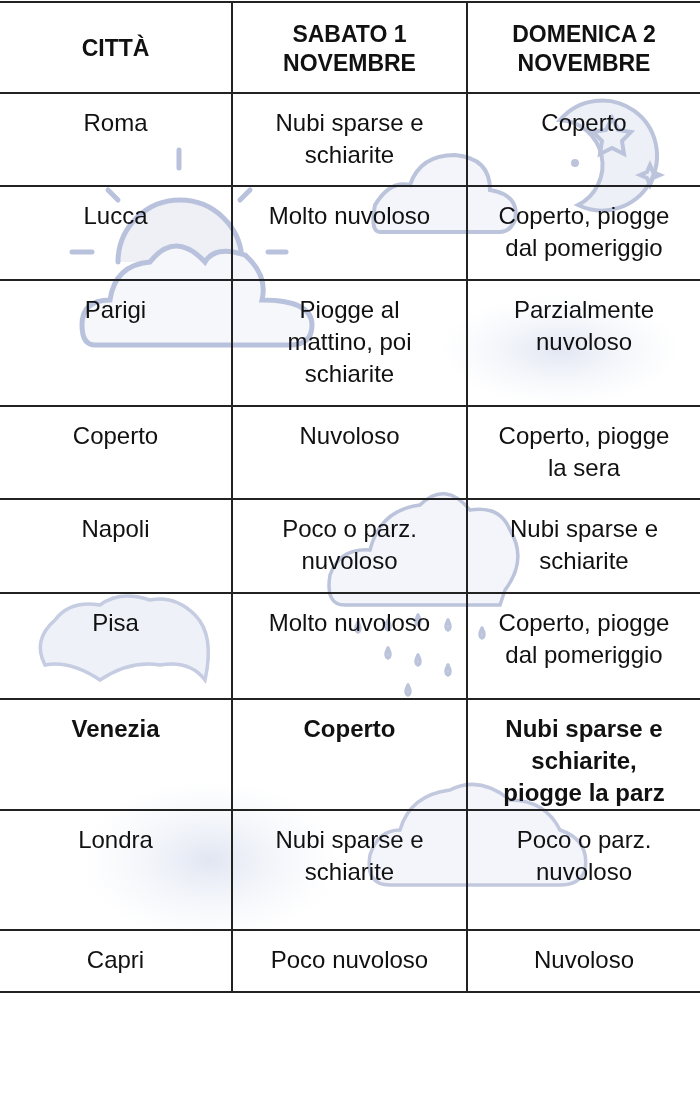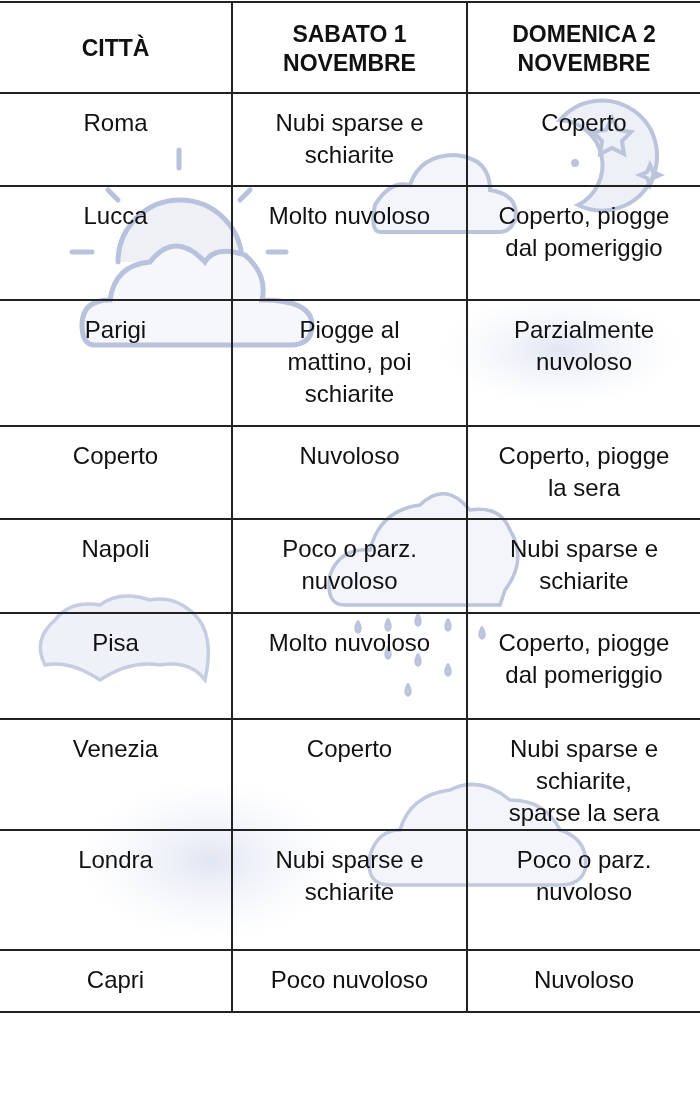--- a/index.html
+++ b/index.html
@@ -83,21 +83,21 @@
       <th><span>SABATO 1</span><br><span>NOVEMBRE</span></th>
       <th><span>DOMENICA 2</span><br><span>NOVEMBRE</span></th>
     </tr>
   </thead>
   <tbody id="tbody">
       <tr style="height: 93px;">
         <td><span>Roma</span></td>
         <td><span>Nubi sparse e</span><br><span>schiarite</span></td>
         <td><span>Coperto</span></td>
       </tr>
-      <tr style="height: 114px;">
+      <tr style="height: 94px;">
         <td><span>Lucca</span></td>
         <td><span>Molto nuvoloso</span></td>
         <td><span>Coperto, piogge</span><br><span>dal pomeriggio</span></td>
       </tr>
       <tr style="height: 126px; padding-left: 32px;">
         <td><span>Parigi</span></td>
         <td><span>Piogge al</span><br><span>mattino, poi</span><br><span>schiarite</span></td>
         <td><span>Parzialmente</span><br><span>nuvoloso</span></td>
       </tr>
       <tr style="height: 93px;">
@@ -108,24 +108,24 @@
       <tr style="height: 94px; border-radius: 7px;">
         <td><span>Napoli</span></td>
         <td><span>Poco o parz.</span><br><span>nuvoloso</span></td>
         <td><span>Nubi sparse e</span><br><span>schiarite</span></td>
       </tr>
       <tr style="height: 106px;">
         <td><span>Pisa</span></td>
         <td><span>Molto nuvoloso</span></td>
         <td><span>Coperto, piogge</span><br><span>dal pomeriggio</span></td>
       </tr>
-      <tr style="height: 96px;">
+      <tr style="height: 96px; font-weight: bold;">
         <td><span>Venezia</span></td>
         <td><span>Coperto</span></td>
-        <td><span>Nubi sparse e</span><br><span>schiarite,</span><br><span>sparse la sera</span></td>
+        <td><span>Nubi sparse e</span><br><span>schiarite,</span><br><span>piogge la parz</span></td>
       </tr>
       <tr style="height: 120px; margin-left: 17px;">
         <td><span>Londra</span></td>
         <td><span>Nubi sparse e</span><br><span>schiarite</span></td>
         <td><span>Poco o parz.</span><br><span>nuvoloso</span></td>
       </tr>
       <tr style="height: 62px; margin-top: 23px;">
         <td><span>Capri</span></td>
         <td><span>Poco nuvoloso</span></td>
         <td><span>Nuvoloso</span></td>

